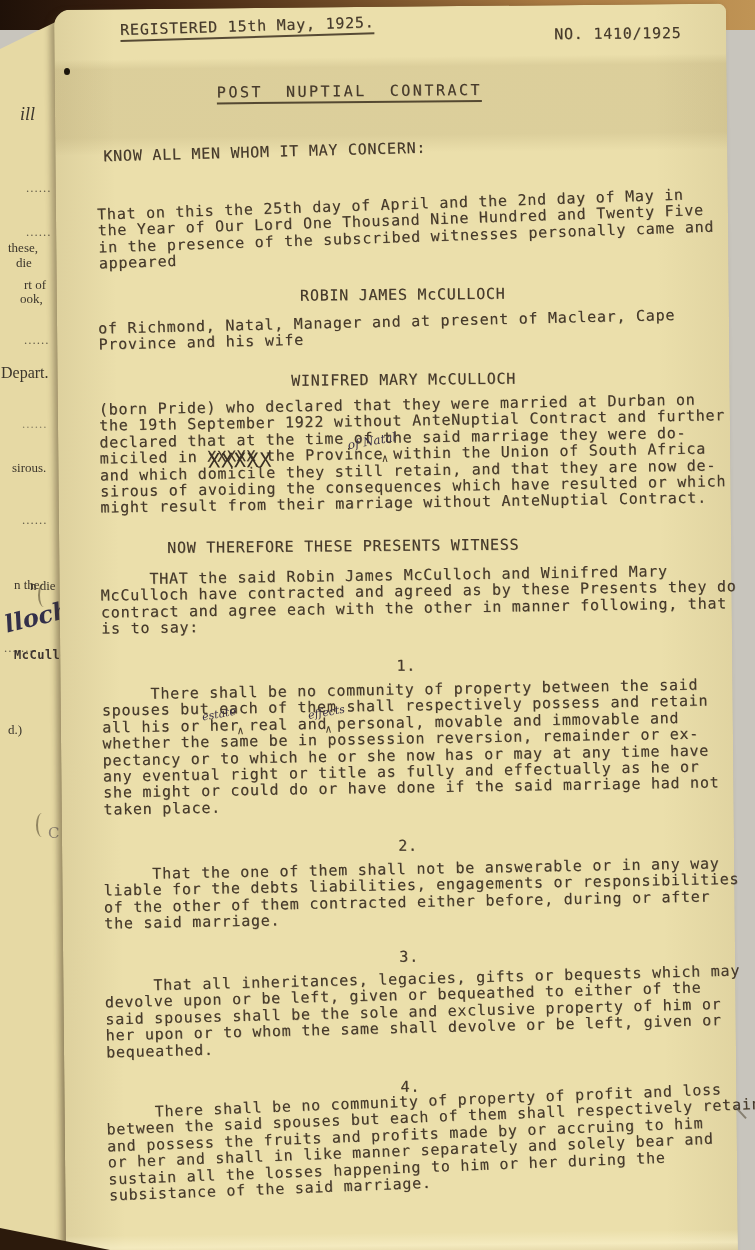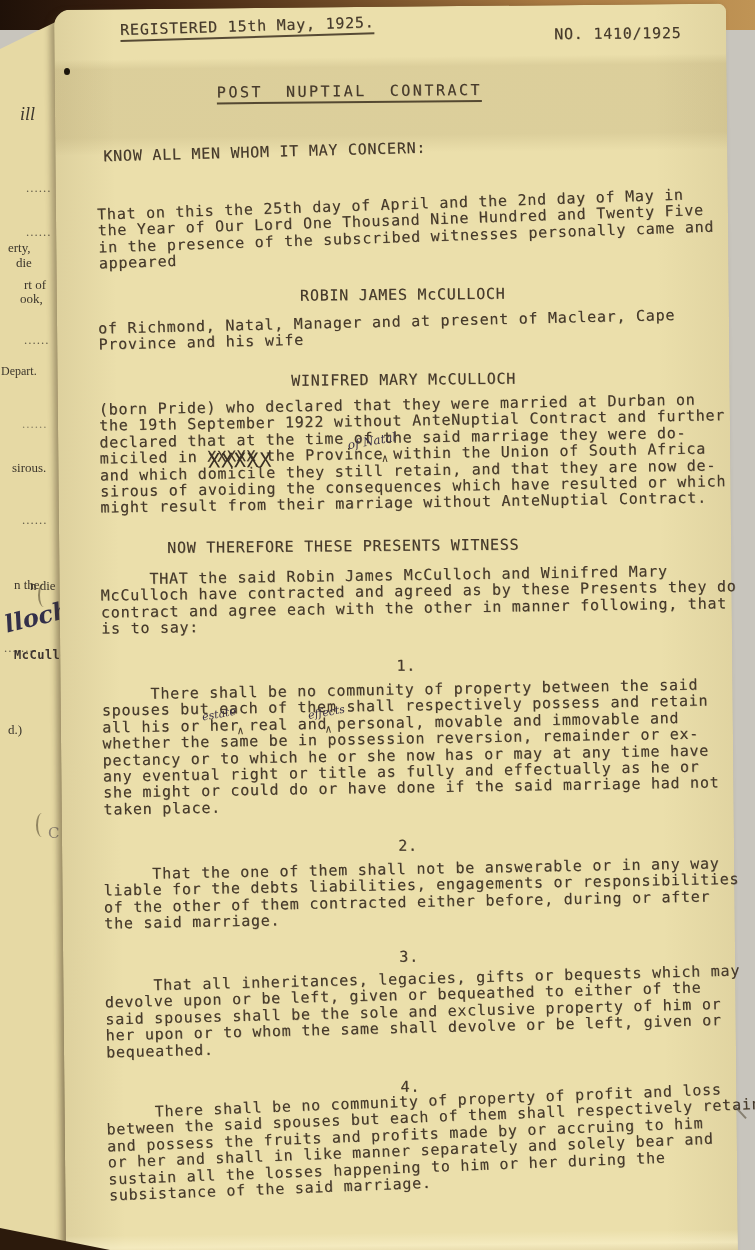--- a/index.html
+++ b/index.html
@@ -58,26 +58,26 @@
 <body>
 
 <div class="photo">
 
   <div class="wood"></div>
 
   <div class="underpage">
     <span class="m big-ital" style="left:26px;top:92px">ill</span>
     <span class="m dots" style="left:32px;top:168px">......</span>
     <span class="m dots" style="left:32px;top:212px">......</span>
-    <span class="m" style="left:14px;top:228px">erty,</span>
+    <span class="m" style="left:14px;top:228px">these,</span>
     <span class="m" style="left:22px;top:243px">die</span>
     <span class="m" style="left:30px;top:265px">rt of</span>
     <span class="m" style="left:26px;top:279px">ook,</span>
     <span class="m dots" style="left:30px;top:320px">......</span>
-    <span class="m" style="left:7px;top:352px;font-size:12px">Depart.</span>
+    <span class="m" style="left:7px;top:352px;font-size:16px">Depart.</span>
     <span class="m dots" style="left:28px;top:404px;opacity:.55">......</span>
     <span class="m" style="left:18px;top:448px">sirous.</span>
     <span class="m dots" style="left:28px;top:500px">......</span>
     <span class="m" style="left:20px;top:565px">n the</span>
     <span class="m" style="left:36px;top:566px">n die</span>
     <span class="m sig" style="left:10px;top:590px">lloch</span>
     <span class="m dots" style="left:10px;top:628px">........</span>
     <span class="m typed-sm" style="left:20px;top:636px">McCullod</span>
     <span class="m" style="left:14px;top:710px">d.)</span>
     <span class="m pencil" style="left:54px;top:812px">C</span>

